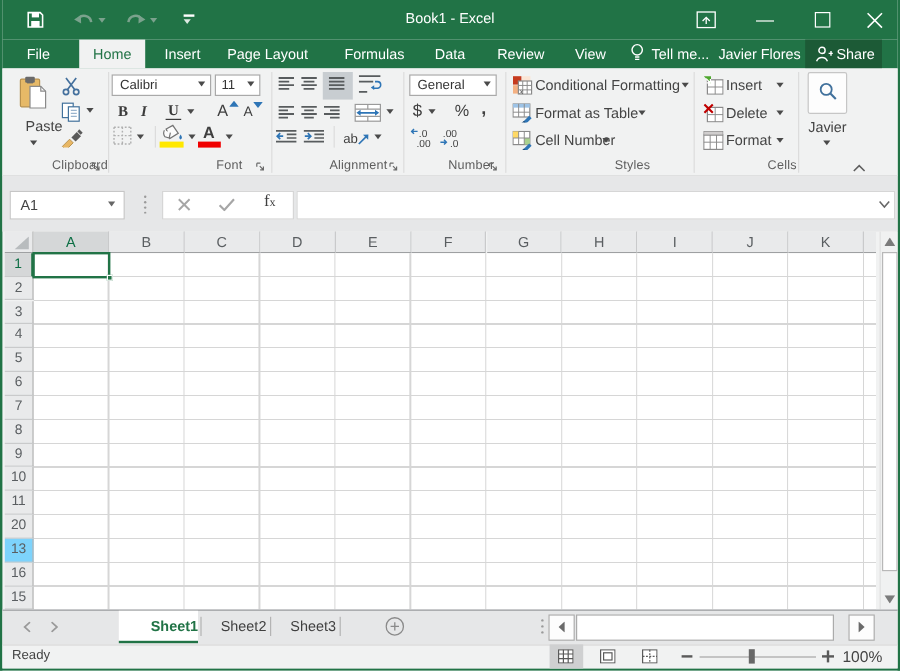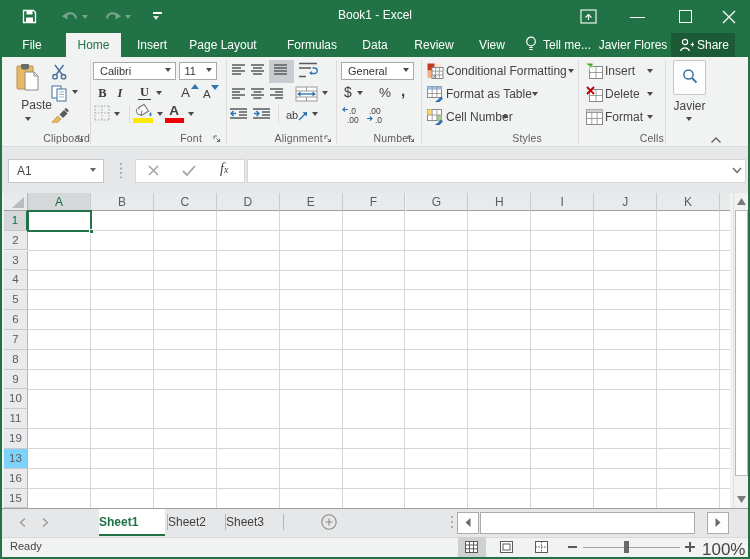--- a/index.html
+++ b/index.html
@@ -7,21 +7,21 @@
 #app{position:relative;width:750px;height:559px;background:#f1f2f2;border-left:2px solid #217346;border-right:2px solid #217346;border-bottom:2px solid #217346}
 .ab{position:absolute}
 .ddt{position:absolute;width:0;height:0;border-left:3.5px solid transparent;border-right:3.5px solid transparent;border-top:4px solid #4a4a4a}
 .ddtw{position:absolute;width:0;height:0;border-left:3.5px solid transparent;border-right:3.5px solid transparent;border-top:4px solid rgba(255,255,255,.85)}
 .sep{position:absolute;top:60px;height:84px;width:1px;background:#dcdcdc}
 .lbl{position:absolute;top:132px;font-size:10.5px;color:#5e5e5e;text-align:right;letter-spacing:.2px}
 .rtx{font-size:12px;color:#444}
 .tab{position:absolute;top:33px;height:24px;color:#fff;font-size:12px;line-height:24px;text-align:center;white-space:nowrap}
 .colh{position:absolute;top:193px;height:18px;background:#e9eaeb;border-right:1px solid #c9cacb;font-size:12px;color:#5a5e61;text-align:center;line-height:18px}
 .rowh{position:absolute;left:2px;width:24px;background:#e9eaeb;border-bottom:1px solid #c9cacb;font-size:11.5px;color:#5a5e61;text-align:center}
-.stab{position:absolute;top:508px;height:28px;font-size:12px;color:#3f3f3f;text-align:left;line-height:28px}
+.stab{position:absolute;top:508px;height:28px;font-size:12px;color:#3f3f3f;text-align:right;line-height:28px}
 .lau{position:absolute;width:9px;height:9px}
 svg{display:block}
 </style>
 </head>
 <body>
 <div id="app">
 
 <div class="ab" style="left:0;top:0;width:746px;height:33px;background:#217346"></div>
 
 <svg class="ab" style="left:20px;top:9px" width="15" height="15" viewBox="0 0 15 15">
@@ -318,21 +318,21 @@
       <circle cx="2" cy="11" r="1" fill="#9a9a9a"></circle>
       <circle cx="2" cy="15.5" r="1" fill="#9a9a9a"></circle>
     </svg>
 <div class="ab" style="left:133px;top:158.5px;width:110px;height:24px;background:#fff;border:1px solid #d6d6d6"></div>
 <svg class="ab" style="left:146px;top:165px" width="11" height="11" viewBox="0 0 11 11">
       <path d="M1 1 L10 10 M10 1 L1 10" stroke="#a6a6a6" stroke-width="1.6"></path>
     </svg>
 <svg class="ab" style="left:180px;top:165px" width="14" height="11" viewBox="0 0 14 11">
       <path d="M1 6 L5 10 L13 1" fill="none" stroke="#a6a6a6" stroke-width="1.8"></path>
     </svg>
-<div class="ab" style="left:218px;top:161px;font-family:'Liberation Serif',serif;font-style:italic;font-size:14px;color:#3f3f3f">f<span style="font-size:10px">x</span></div>
+<div class="ab" style="left:218px;top:161px;font-family:'Liberation Serif',serif;font-size:14px;color:#3f3f3f">f<span style="font-size:10px">x</span></div>
 <div class="ab" style="left:245px;top:158.5px;width:499px;height:24px;background:#fff;border:1px solid #d6d6d6"></div>
 <svg class="ab" style="left:730px;top:167px" width="10" height="7" viewBox="0 0 10 7">
       <path d="M1 1 L5 5.5 L9 1" fill="none" stroke="#666" stroke-width="1.3"></path>
     </svg>
 
 <div class="ab" style="left:2px;top:193px;width:24px;height:18px;background:#e9eaeb;border-right:1px solid #b5b5b5;border-bottom:1px solid #9ea0a2"></div>
 <svg class="ab" style="left:10px;top:197px" width="13" height="11" viewBox="0 0 13 11">
       <path d="M12 0 L12 11 L0 11 z" fill="#b8bcbe"></path>
     </svg>
 <div class="colh" style="left:26.1px;width:62.9px;background:#d5d7d8;color:#0c6e44;border-bottom:1px solid #9ea0a2">A</div>
@@ -353,21 +353,21 @@
 <div class="rowh" style="top:230.65px;height:19.85px;line-height:18.85px;background:#e9eaeb;color:#5a5e61;border-right:1px solid #b5b5b5">2</div>
 <div class="rowh" style="top:250.5px;height:19.85px;line-height:18.85px;background:#e9eaeb;color:#5a5e61;border-right:1px solid #b5b5b5">3</div>
 <div class="rowh" style="top:270.35px;height:19.85px;line-height:18.85px;background:#e9eaeb;color:#5a5e61;border-right:1px solid #b5b5b5">4</div>
 <div class="rowh" style="top:290.2px;height:19.85px;line-height:18.85px;background:#e9eaeb;color:#5a5e61;border-right:1px solid #b5b5b5">5</div>
 <div class="rowh" style="top:310.05px;height:19.85px;line-height:18.85px;background:#e9eaeb;color:#5a5e61;border-right:1px solid #b5b5b5">6</div>
 <div class="rowh" style="top:329.9px;height:19.85px;line-height:18.85px;background:#e9eaeb;color:#5a5e61;border-right:1px solid #b5b5b5">7</div>
 <div class="rowh" style="top:349.75px;height:19.85px;line-height:18.85px;background:#e9eaeb;color:#5a5e61;border-right:1px solid #b5b5b5">8</div>
 <div class="rowh" style="top:369.6px;height:19.85px;line-height:18.85px;background:#e9eaeb;color:#5a5e61;border-right:1px solid #b5b5b5">9</div>
 <div class="rowh" style="top:389.45px;height:19.85px;line-height:18.85px;background:#e9eaeb;color:#5a5e61;border-right:1px solid #b5b5b5">10</div>
 <div class="rowh" style="top:409.3px;height:19.85px;line-height:18.85px;background:#e9eaeb;color:#5a5e61;border-right:1px solid #b5b5b5">11</div>
-<div class="rowh" style="top:429.15px;height:19.85px;line-height:18.85px;background:#e9eaeb;color:#5a5e61;border-right:1px solid #b5b5b5">19</div>
+<div class="rowh" style="top:429.15px;height:19.85px;line-height:18.85px;background:#e9eaeb;color:#5a5e61;border-right:1px solid #b5b5b5">20</div>
 <div class="rowh" style="top:449.0px;height:19.85px;line-height:18.85px;background:#7dd3fc;color:#5a5e61;border-right:1px solid #b5b5b5">13</div>
 <div class="rowh" style="top:468.85px;height:19.85px;line-height:18.85px;background:#e9eaeb;color:#5a5e61;border-right:1px solid #b5b5b5">16</div>
 <div class="rowh" style="top:488.7px;height:19.3px;line-height:18.3px;background:#e9eaeb;color:#5a5e61;border-right:1px solid #b5b5b5">15</div>
 <div class="ab" style="left:25.1px;top:209.8px;width:65px;height:22px;border:2px solid #217346"></div>
 <div class="ab" style="left:87px;top:229px;width:4.5px;height:4.5px;background:#217346;border:1px solid #fff"></div>
 <div class="ab" style="left:731px;top:193px;width:15px;height:315px;background:#f0f1f1;border-left:1px solid #e0e0e0"></div>
 <svg class="ab" style="left:735px;top:198px" width="9" height="7" viewBox="0 0 9 7">
       <path d="M4.5 0 L9 7 L0 7 z" fill="#7b7b7b"></path>
     </svg>
 <div class="ab" style="left:732.5px;top:210px;width:13px;height:266px;background:#fff;border:1px solid #b8b8b8"></div>
@@ -425,14 +425,14 @@
 <svg class="ab" style="left:533px;top:541px" width="13" height="12" viewBox="0 0 13 12">
 <rect x="0.5" y="0.5" width="12" height="11" fill="#fff" stroke="#5a5a5a" stroke-width="1"></rect>
 <path d="M6.5 0.5 v11 M0.5 6 h12" stroke="#5a5a5a" stroke-width="1" stroke-dasharray="1.6 1.2"></path>
 </svg>
 
 <div class="ab" style="left:566px;top:546px;width:9px;height:1.6px;background:#5a5a5a"></div>
 <div class="ab" style="left:581px;top:546.5px;width:97px;height:1px;background:#a6a6a6"></div>
 <div class="ab" style="left:622px;top:541px;width:5px;height:12px;background:#686868"></div>
 <div class="ab" style="left:683px;top:546px;width:10px;height:1.6px;background:#5a5a5a"></div>
 <div class="ab" style="left:687.2px;top:541.8px;width:1.6px;height:10px;background:#5a5a5a"></div>
-<div class="ab" style="left:700px;top:540px;width:32px;font-size:17px;color:#444;text-align:left">100%</div>
+<div class="ab" style="left:700px;top:540px;width:32px;font-size:13px;color:#444;text-align:left">100%</div>
 </div>
 
 </body></html>

